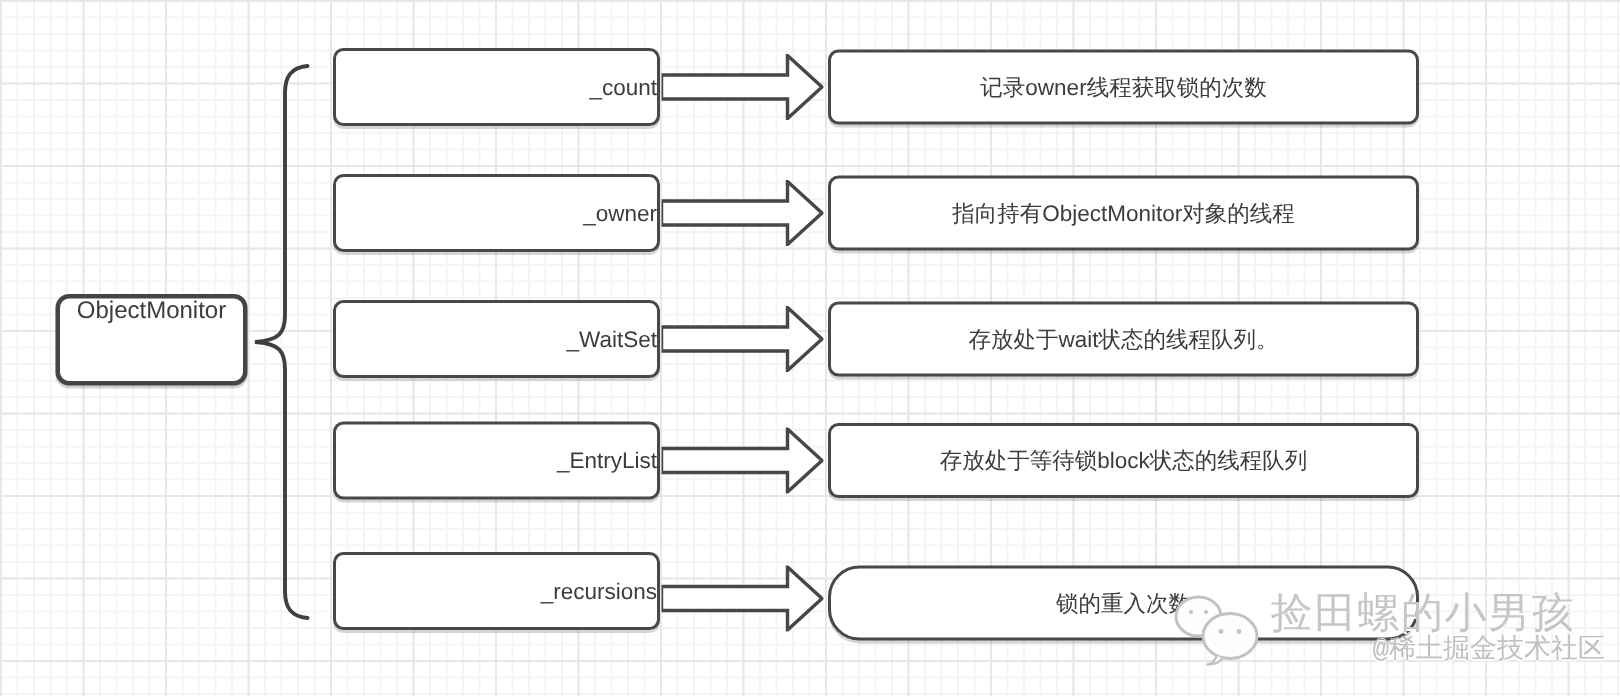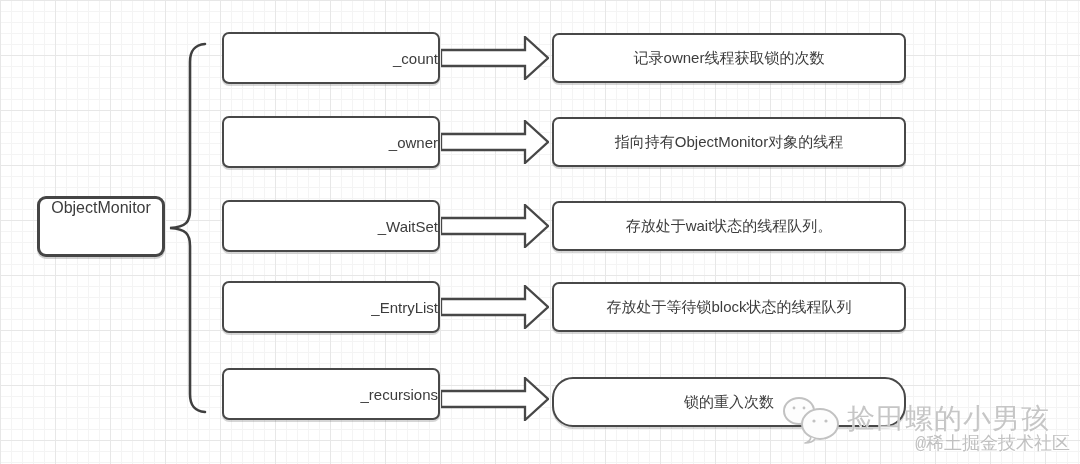--- a/index.html
+++ b/index.html
@@ -29,31 +29,31 @@
   .row-1{top:32px}.row-2{top:116px}.row-3{top:200px}.row-4{top:281px}.row-5{top:368px}
   .field-box{
     width:218px;height:52px;box-sizing:border-box;background:#fff;
     border:2.5px solid #484848;border-radius:7px;
     display:flex;align-items:center;justify-content:flex-end;
     font-size:15px;color:#3c3c3c;
     box-shadow:0 2px 0 rgba(90,90,90,.25);
   }
   .arrow{display:block;flex:0 0 auto;margin-left:1px;}
   .desc-box{
-    width:354px;height:50px;box-sizing:border-box;background:#fff;
+    width:394px;height:50px;box-sizing:border-box;background:#fff;
     border:2.5px solid #484848;border-radius:7px;
     display:flex;align-items:center;justify-content:center;
     font-size:15px;color:#3c3c3c;margin-left:3px;
     box-shadow:0 2px 0 rgba(90,90,90,.25);
   }
   .row-5 .arrow{transform:translateY(5px);}
   .row-5 .desc-box{transform:translateY(8px);border-radius:21px;}
   .watermark{
     position:absolute;right:10px;bottom:10px;
-    display:flex;align-items:flex-end;gap:4px;
+    display:flex;align-items:flex-start;gap:4px;
     pointer-events:none;
   }
   .wm-icon{display:block;margin-bottom:10px;}
   .wm-text{display:flex;flex-direction:column;align-items:flex-end;}
   .wm-name{
     font-size:28px;line-height:30px;color:#c6c6c6;
     letter-spacing:1px;margin-right:20px;
     text-shadow:0 1px 0 #ffffff;
   }
   .wm-comm{

